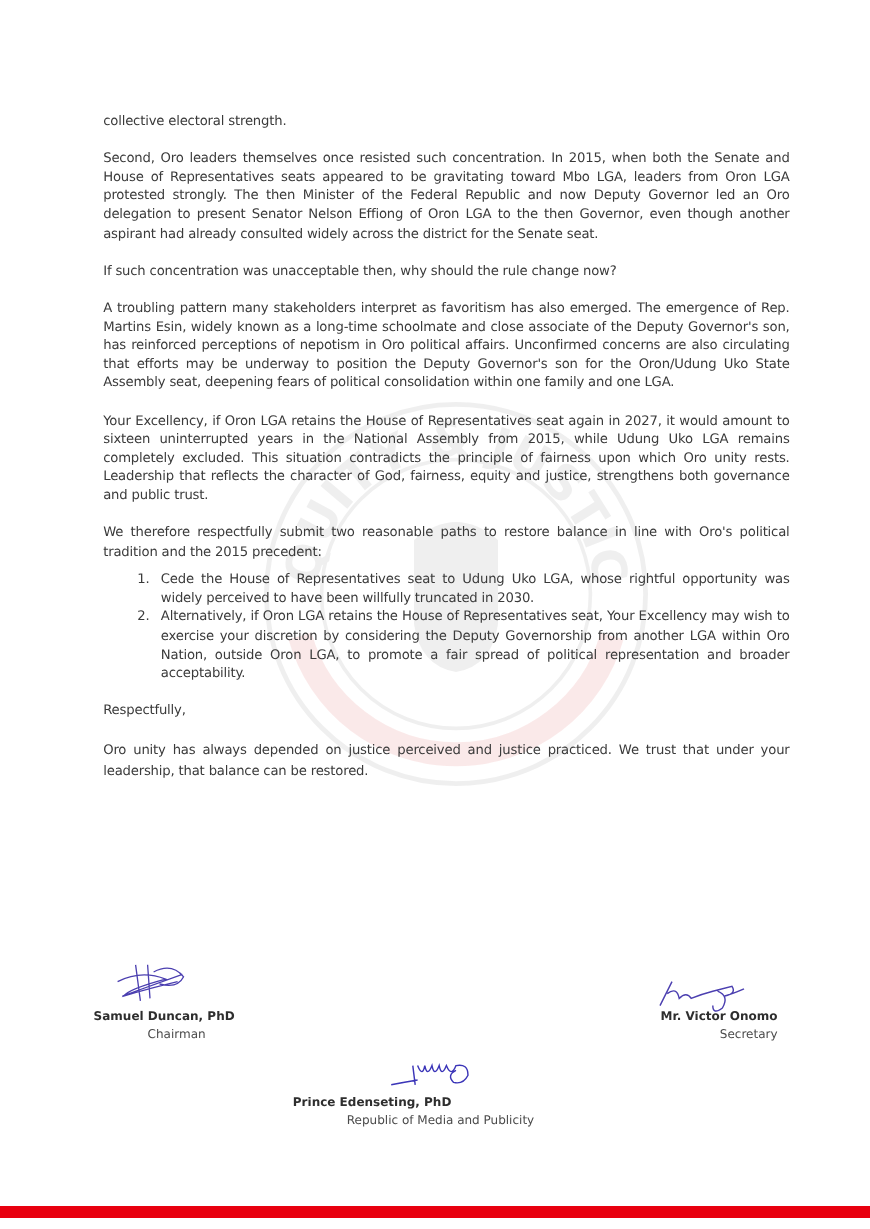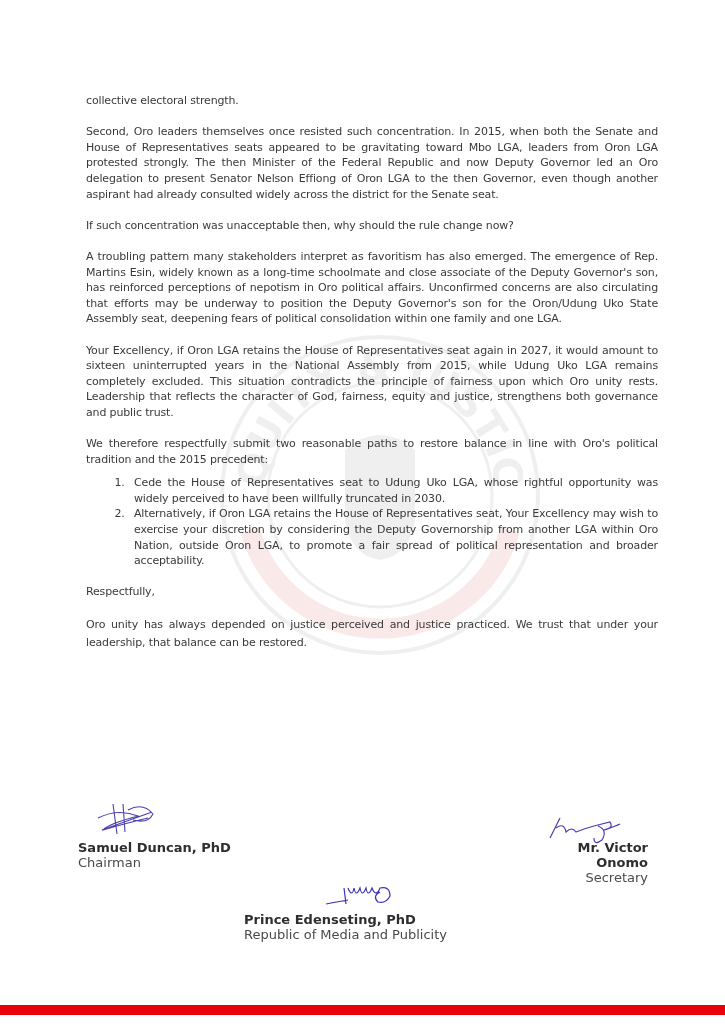--- a/index.html
+++ b/index.html
@@ -4,23 +4,23 @@
 <style>
   html, body { margin:0; padding:0; }
   body { width:725px; height:1024px; background:#ffffff; position:relative; overflow:hidden;
          font-family:"DejaVu Sans", sans-serif; color:#3a3a3a; }
   .page { position:absolute; left:0; top:0; width:725px; height:1024px; }
   .watermark { position:absolute; left:215px; top:330px; width:330px; height:330px; pointer-events:none; opacity:0.09; }
   .body-text { position:absolute; left:62px; width:572px; font-size:11px; line-height:15.6px; text-align:justify; letter-spacing:-0.15px;margin-left:24px; }
   .p { margin:0 0 15.6px 0; }
   ol.paths { margin:0 0 15.6px 0; padding-left:42px; }
   ol.paths li { padding-left:6px; text-align:justify; }
-  .sig-block { position:absolute; font-size:13px; line-height:15px; }
+  .sig-block { position:absolute; font-size:10px; line-height:15px; }
   .sig-name { font-weight:bold; color:#2e2e2e; }
-  .sig-role { color:#4a4a4a; }
+  .sig-role { color:#4a4a4a;margin-left:45px; }
   .sig-img { position:absolute; }
   .footer-bar { position:absolute; left:0; top:1005px; width:725px; height:10px; background:#e8000f; }
 </style>
 </head>
 <body>
 
 <div class="page">
 
   <svg class="watermark" viewBox="0 0 330 330">
     <circle cx="165" cy="165" r="158" fill="none" stroke="#555" stroke-width="4"></circle>

